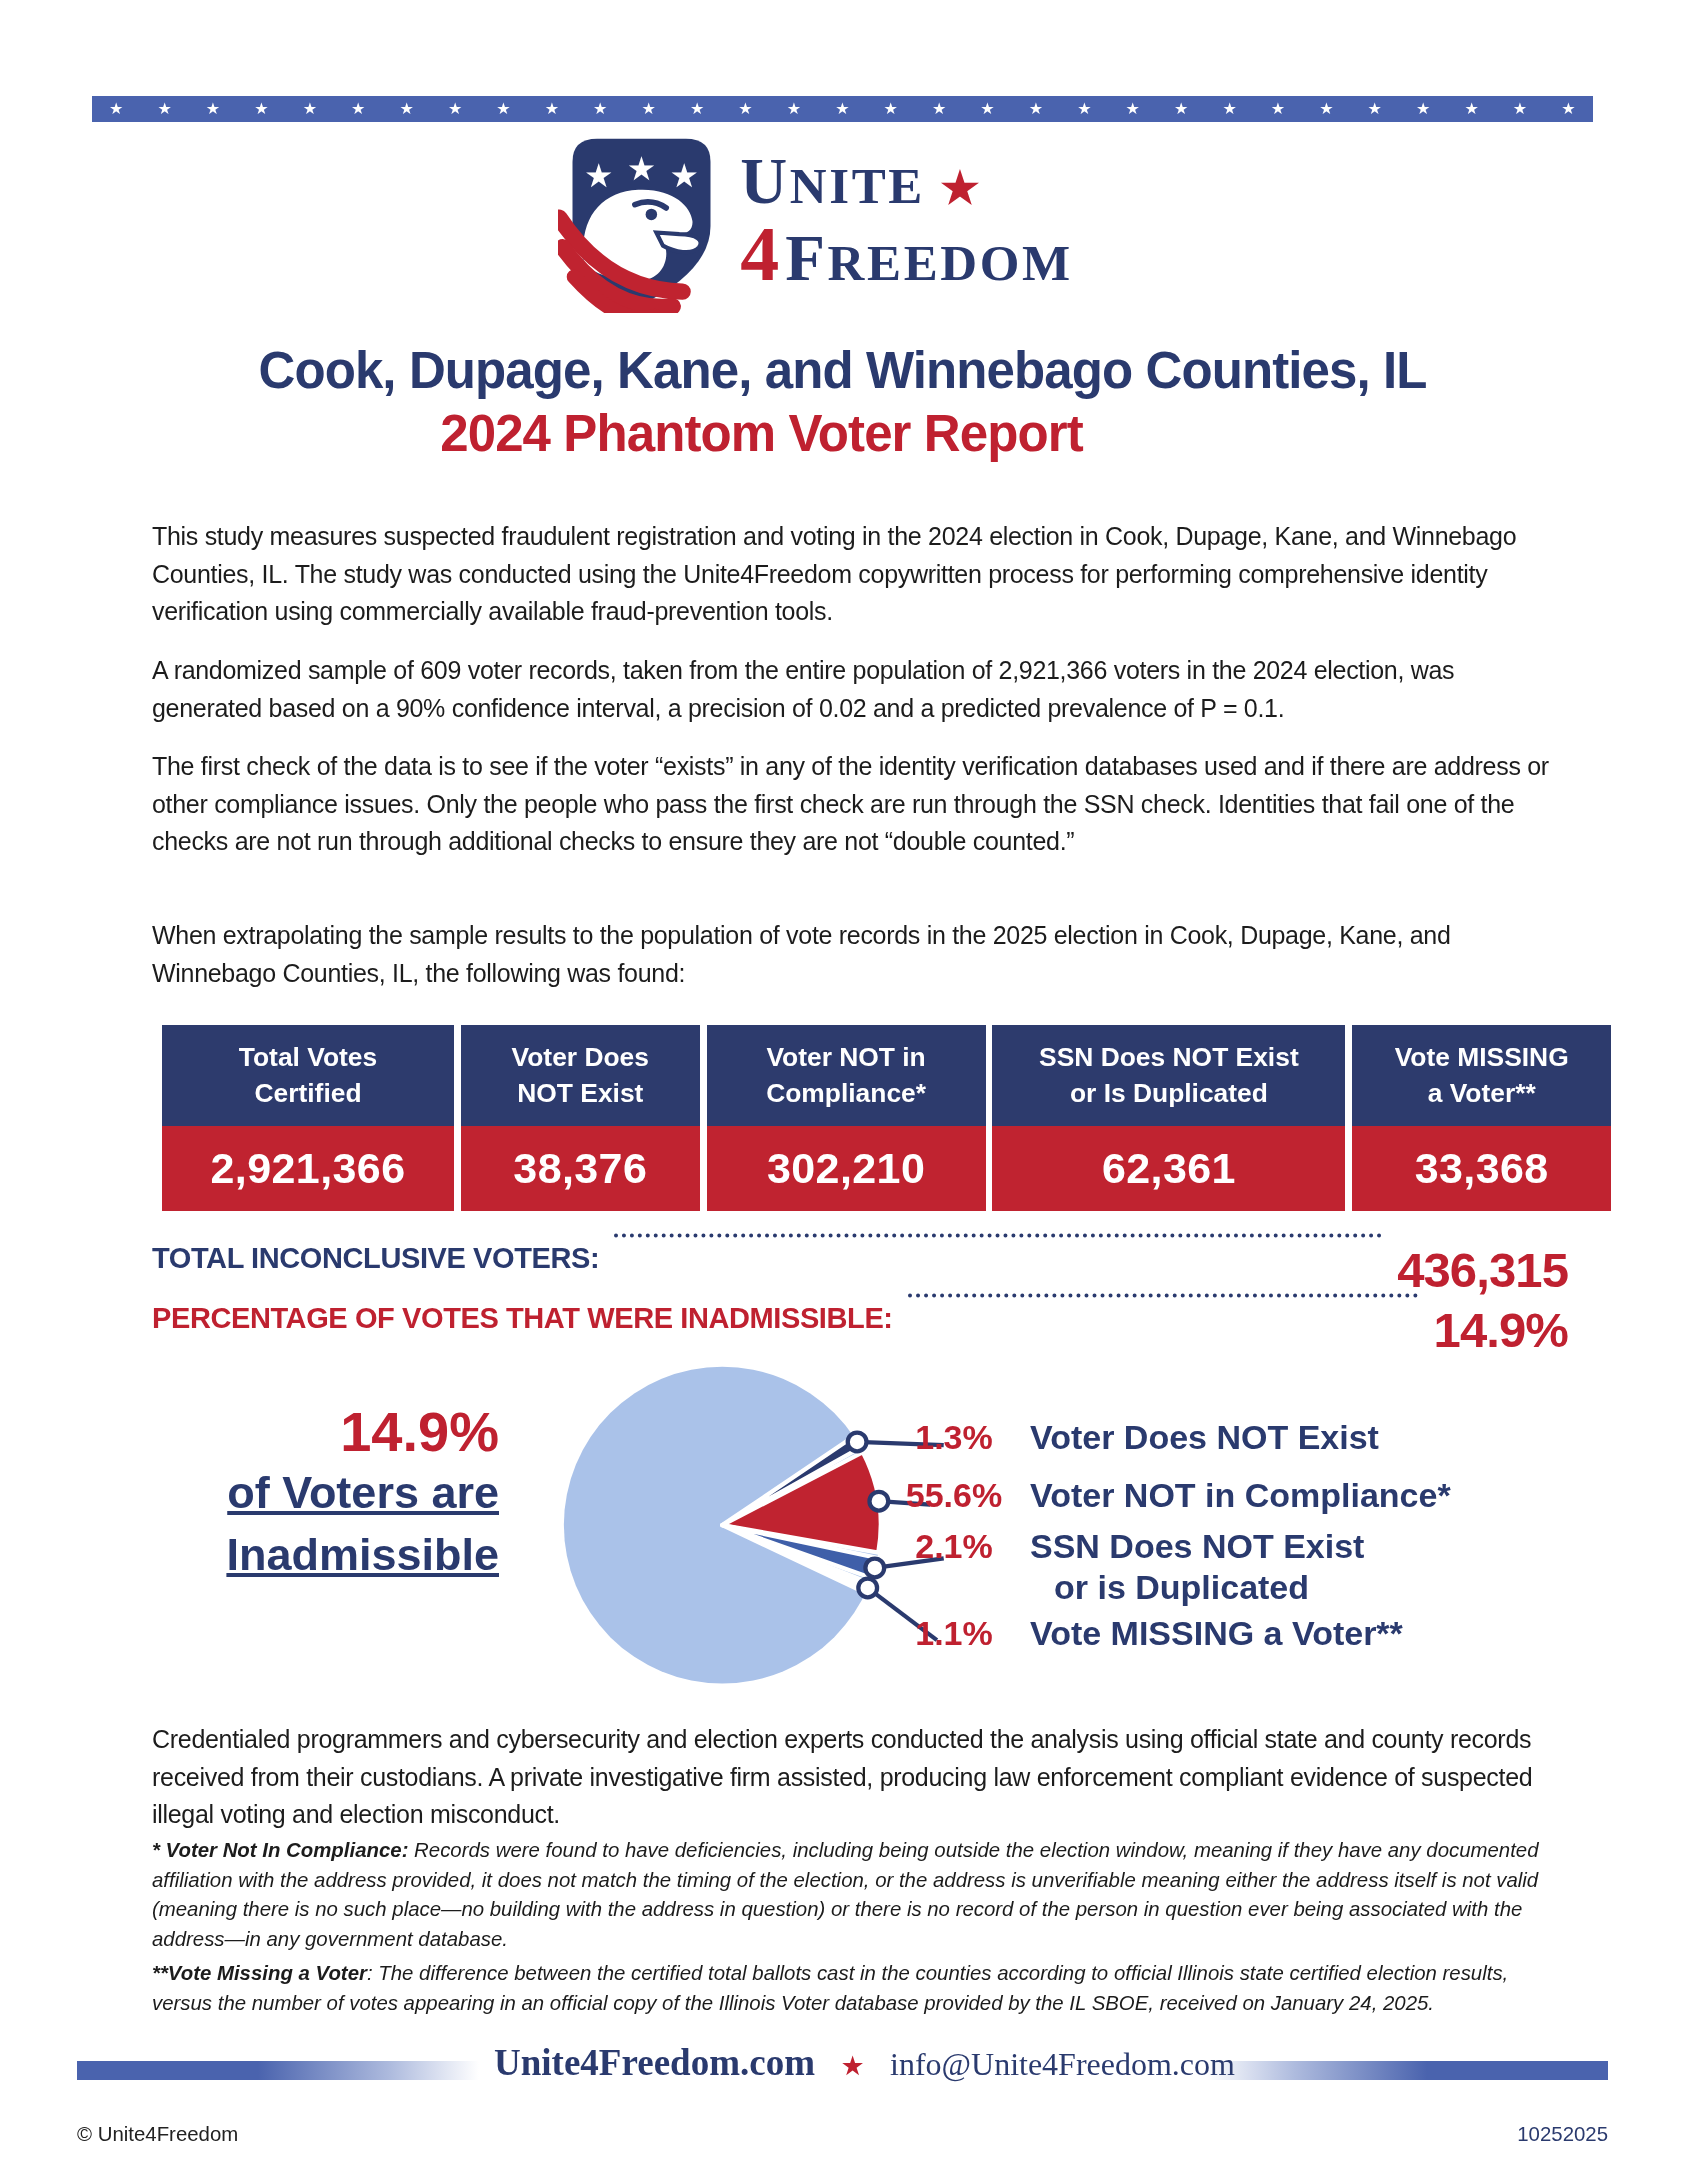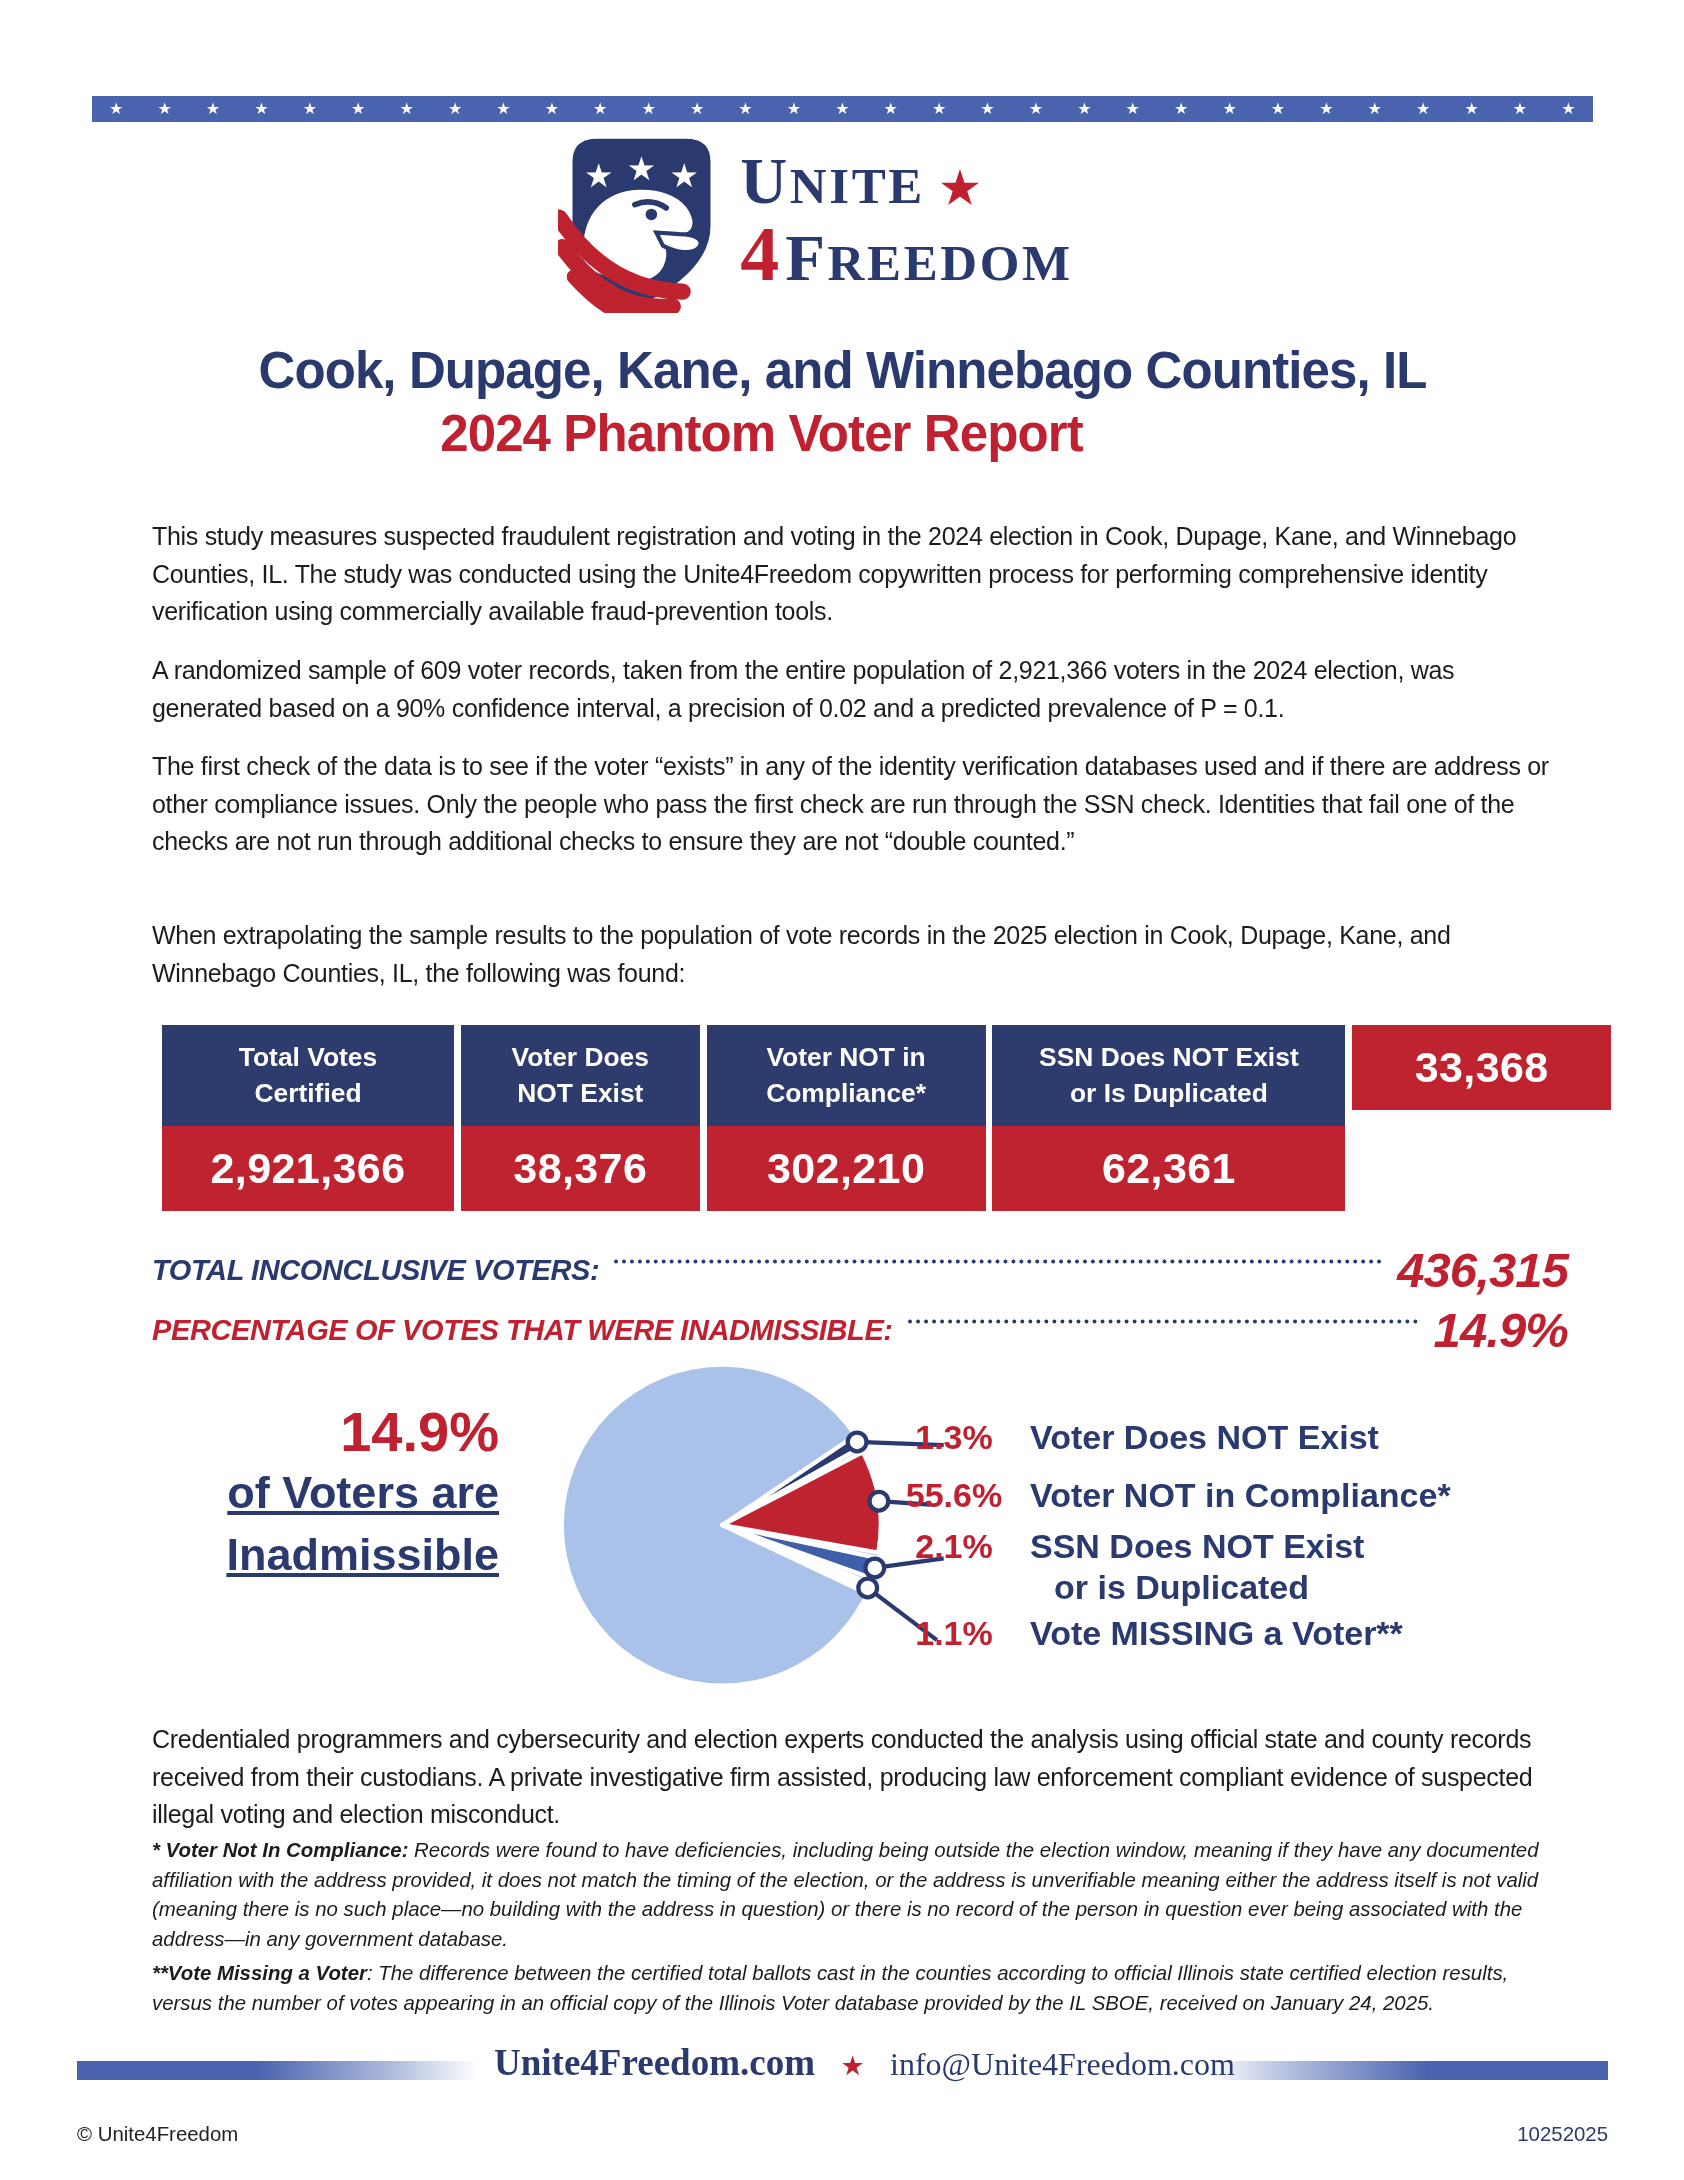--- a/index.html
+++ b/index.html
@@ -41,21 +41,21 @@
   
   .rtable{left:162px;top:1025px;width:1402px;display:flex;gap:6.8px;}
   .rcol{display:flex;flex-direction:column;flex-grow:0;flex-shrink:0;}
   .c1{width:292px;} .c2{width:239px;} .c3{width:279px;} .c4{width:353px;} .c5{width:259px;}
   .rhead{background:#2d3b6d;color:#ffffff;height:101px;display:flex;flex-direction:column;
     align-items:center;justify-content:center;font-weight:bold;font-size:26.4px;line-height:1.35;text-align:center;}
   .rval{background:#c02330;color:#ffffff;height:85px;display:flex;align-items:center;justify-content:center;
     font-weight:bold;font-size:43px;letter-spacing:0.4px;}
 
   
-  .trow{left:152px;width:1416px;display:flex;align-items:center;font-style:italic;}
+  .trow{left:152px;width:1416px;display:flex;align-items:flex-start;}
   .trow1{top:1242px;} .trow2{top:1302px;}
   .tlabel{font-weight:bold;font-size:29px;letter-spacing:-0.4px;white-space:nowrap;}
   .tlabel.navy{color:#2a3a6e;} .tlabel.red{color:#bf2130;}
   .leader{flex:1;border-bottom:4.3px dotted #2a3a6e;margin:0 15.3px;transform:translateY(-8.5px);}
   .tvalue{color:#bf2130;font-weight:bold;font-size:49px;letter-spacing:-0.9px;white-space:nowrap;}
 
   
   .chart{left:0;top:1359px;width:1685px;height:345px;}
   .pie-summary{position:absolute;left:145px;top:44px;width:354px;text-align:right;font-weight:bold;}
   .pie-summary .l1{color:#bf2130;font-size:56px;line-height:1.05;}
@@ -182,20 +182,24 @@
       <div class="rval">302,210</div>
     </div>
     <div class="rcol c4">
       <div class="rhead">
         <span>SSN Does NOT Exist</span>
         <span>or Is Duplicated</span>
       </div>
       <div class="rval">62,361</div>
     </div>
     <div class="rcol c5">
+      <div class="rhead">
+        <span>Vote MISSING</span>
+        <span>a Voter**</span>
+      </div>
       <div class="rval">33,368</div>
     </div>
   </div>
 
   <div class="abs trow trow1">
     <span class="tlabel navy">TOTAL INCONCLUSIVE VOTERS:</span>
     <span class="leader"></span>
     <span class="tvalue">436,315</span>
   </div>
   <div class="abs trow trow2">

